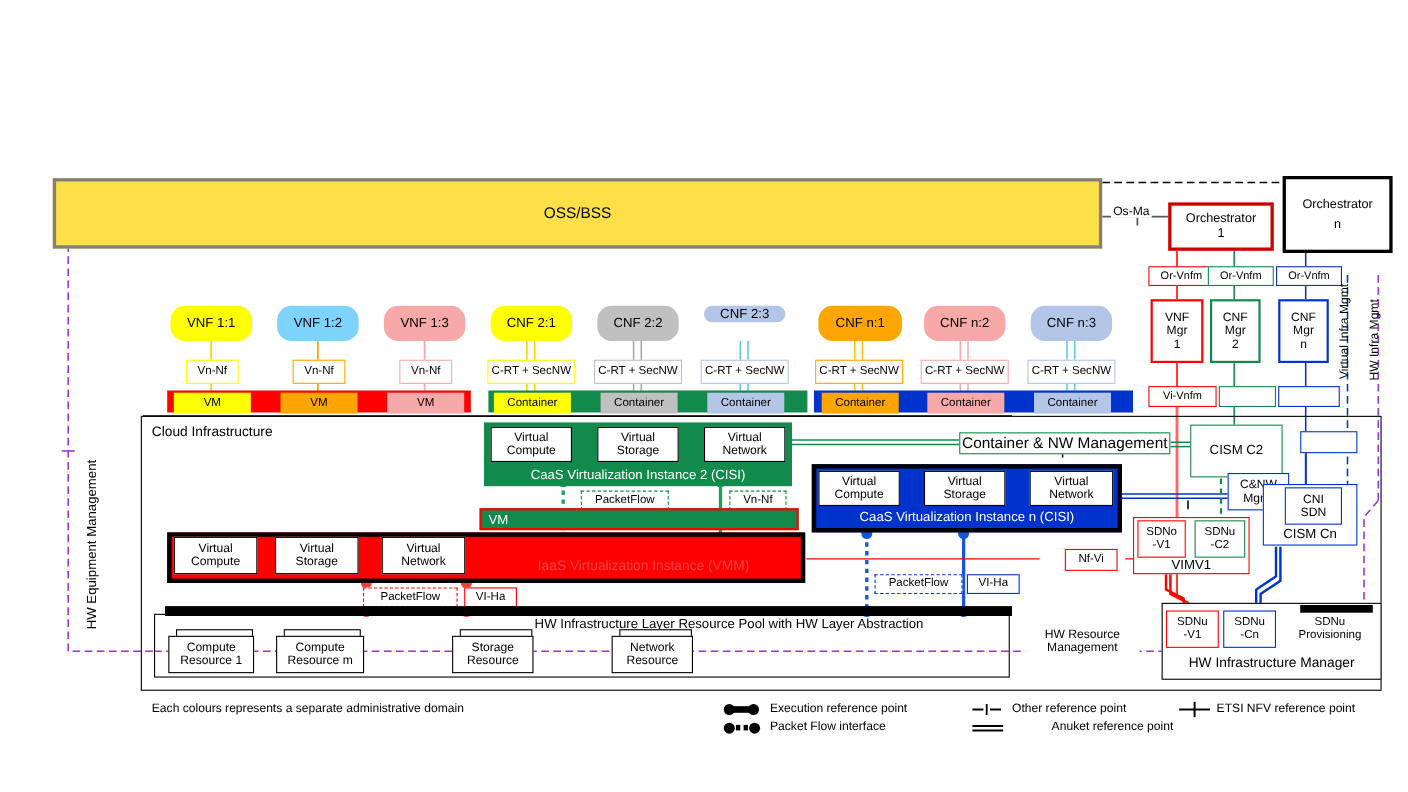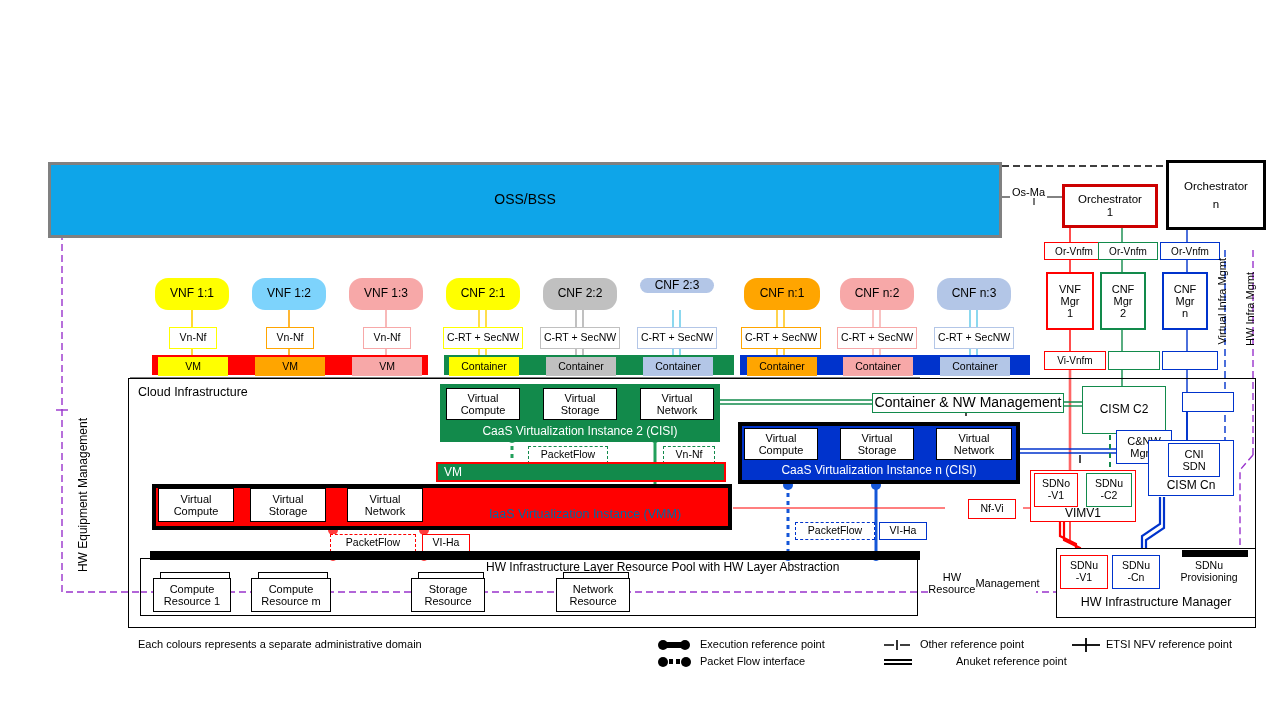--- a/index.html
+++ b/index.html
@@ -131,21 +131,21 @@
 
     <path class="ln" d="M1160,497 L1160,524 L1142,536 L1142,556" stroke="#0033CC" stroke-width="2.2"></path>
     <path class="ln" d="M1164,497 L1164,528 L1146,540 L1146,556" stroke="#0033CC" stroke-width="2.2"></path>
 
     <path class="ln" d="M1110,435 L1110,470" stroke="#128A4B" stroke-width="2" stroke-dasharray="5,4"></path>
 
     <path class="ln" d="M1187,412 L1187,440" stroke="#0033CC" stroke-width="1.4"></path>
 
   </svg>
 
-  <div class="abs ctr" style="left:48px;top:162px;width:954px;height:76px;border:3px solid #808080;background:#0ea5e9;">
+  <div class="abs ctr" style="left:48px;top:162px;width:954px;height:64px;border:3px solid #808080;background:#fde047;">
     <span style="font-size:14px;">OSS/BSS</span>
   </div>
   <div class="abs" style="left:1010px;top:186px;font-size:11px;background:#fff;padding:0 2px;">Os-Ma</div>
 
   <div class="abs ctr" style="left:1062px;top:184px;width:96px;height:44px;border:3px solid #CC0000;background:#fff;flex-direction:column;">
     <span style="font-size:11.5px;">Orchestrator</span>
     <span style="font-size:11.5px;">1</span>
   </div>
 
   <div class="abs ctr" style="left:1166px;top:160px;width:100px;height:70px;border:3px solid #000;background:#fff;flex-direction:column;">
@@ -343,21 +343,21 @@
     <span style="font-size:11px;">Compute</span>
   </div>
   <div class="abs ctr vbox" style="left:250px;top:488px;width:76px;height:34px;flex-direction:column;">
     <span style="font-size:11px;">Virtual</span>
     <span style="font-size:11px;">Storage</span>
   </div>
   <div class="abs ctr vbox" style="left:347px;top:488px;width:76px;height:34px;flex-direction:column;">
     <span style="font-size:11px;">Virtual</span>
     <span style="font-size:11px;">Network</span>
   </div>
-  <div class="abs ctr" style="left:440px;top:506px;width:290px;height:18px;color:#0369a1;font-size:12.5px;">IaaS Virtualization Instance (VMM)</div>
+  <div class="abs ctr" style="left:440px;top:506px;width:290px;height:18px;color:#ef4444;font-size:12.5px;">IaaS Virtualization Instance (VMM)</div>
 
   <div class="abs ctr" style="left:330px;top:534px;width:86px;height:18px;border:1px dashed #FF0000;background:#fff;">
     <span class="small">PacketFlow</span>
     </div>
   <div class="abs ctr" style="left:422px;top:534px;width:48px;height:18px;border:1px solid #FF0000;background:#fff;">
     <span class="small">VI-Ha</span>
     </div>
 
   <div class="abs" style="left:150px;top:551px;width:770px;height:9px;background:#000;"></div>
   <div class="abs" style="left:140px;top:558px;width:778px;height:58px;border:1px solid #000;background:transparent;"></div>
@@ -377,21 +377,21 @@
   <div class="abs ctr vbox" style="left:411px;top:578px;width:74px;height:34px;flex-direction:column;">
     <span style="font-size:11px;">Storage</span>
     <span style="font-size:11px;">Resource</span>
   </div>
   <div class="abs" style="left:563px;top:572px;width:66px;height:36px;border:1px solid #000;background:#fff;"></div>
   <div class="abs ctr vbox" style="left:556px;top:578px;width:74px;height:34px;flex-direction:column;">
     <span style="font-size:11px;">Network</span>
     <span style="font-size:11px;">Resource</span>
   </div>
 
-  <div class="abs ctr" style="left:932px;top:566px;width:104px;height:34px;flex-direction:row;background:#fff;">
+  <div class="abs ctr" style="left:932px;top:566px;width:104px;height:34px;flex-direction:column;background:#fff;">
     <span style="font-size:11px;">HW Resource</span>
     <span style="font-size:11px;">Management</span>
   </div>
 
   <div class="abs ctr" style="left:872px;top:393px;width:192px;height:20px;border:1px solid #128A4B;background:#fff;">
     <span style="font-size:14px;">Container &amp; NW Management</span>
     </div>
 
   <div class="abs ctr" style="left:1082px;top:386px;width:84px;height:48px;border:1.6px solid #128A4B;background:#fff;">
     <span style="font-size:12px;">CISM C2</span>

